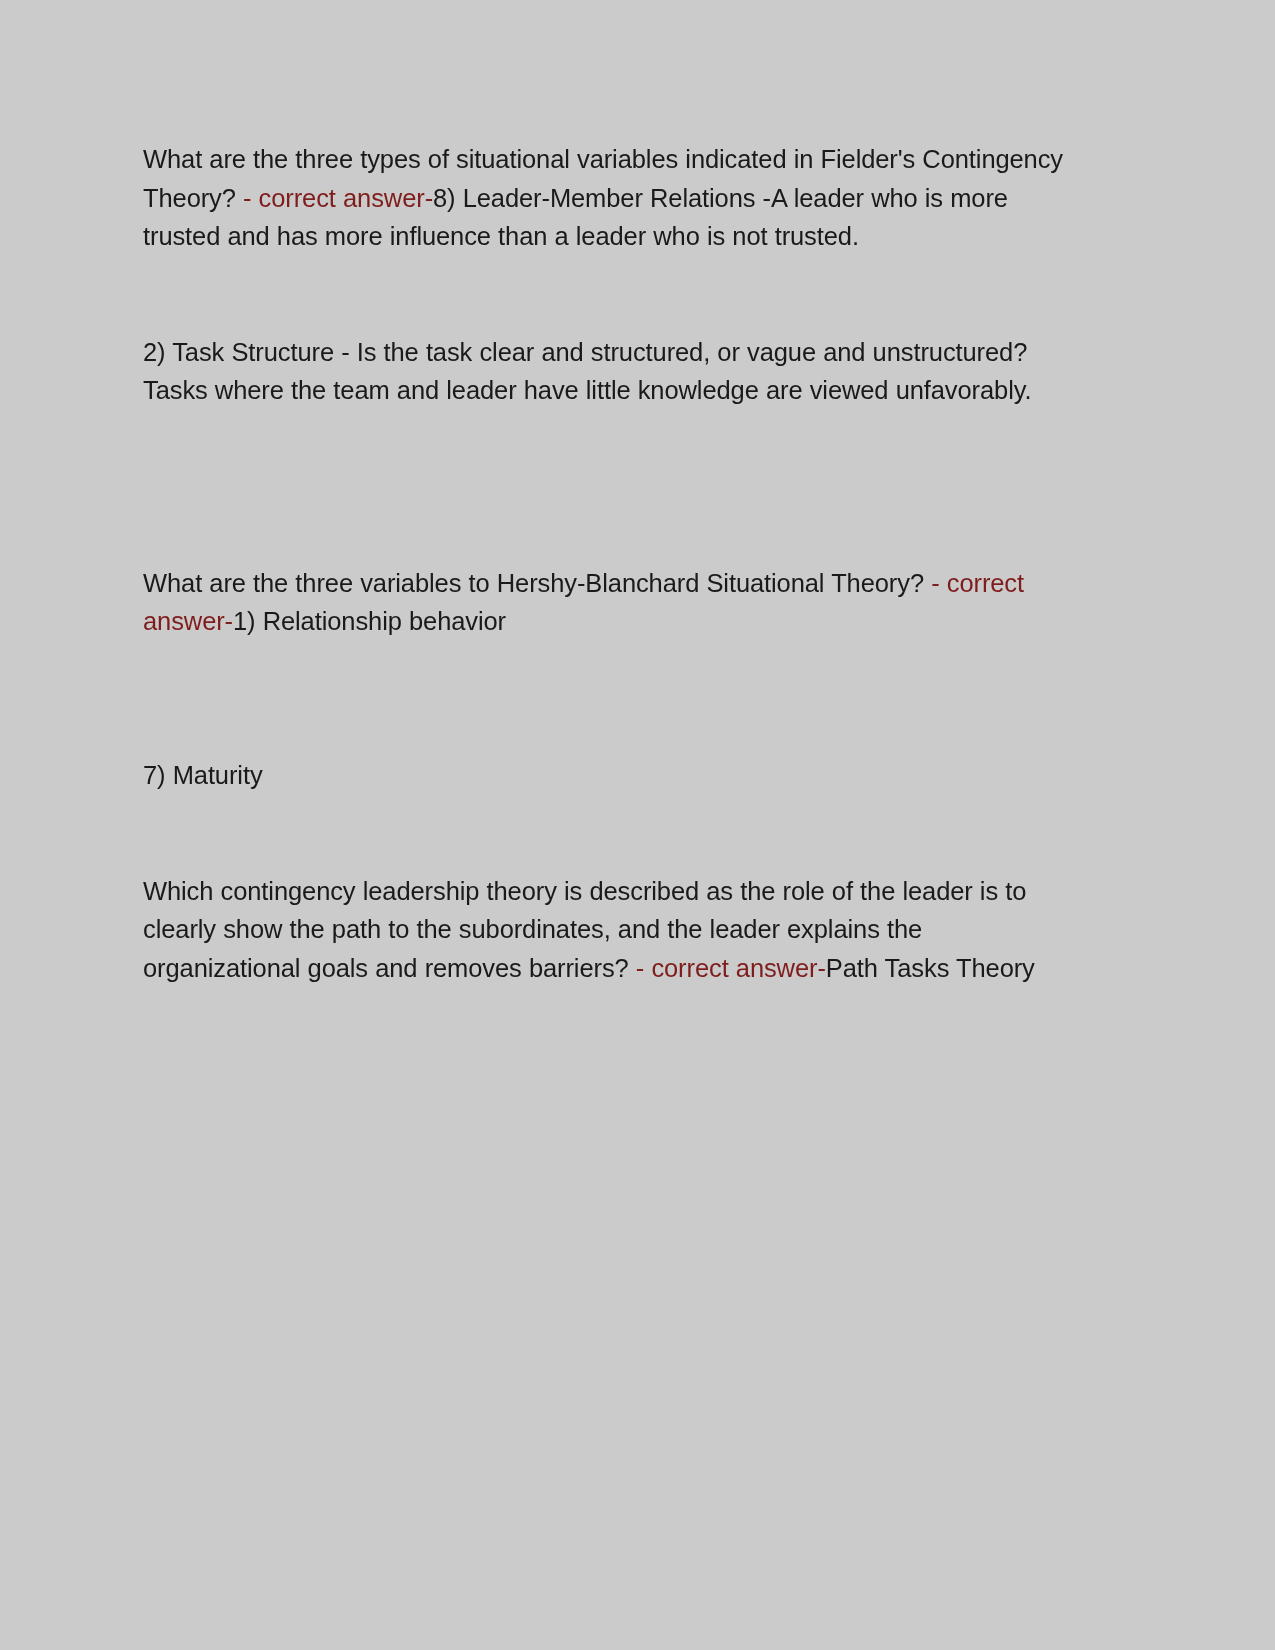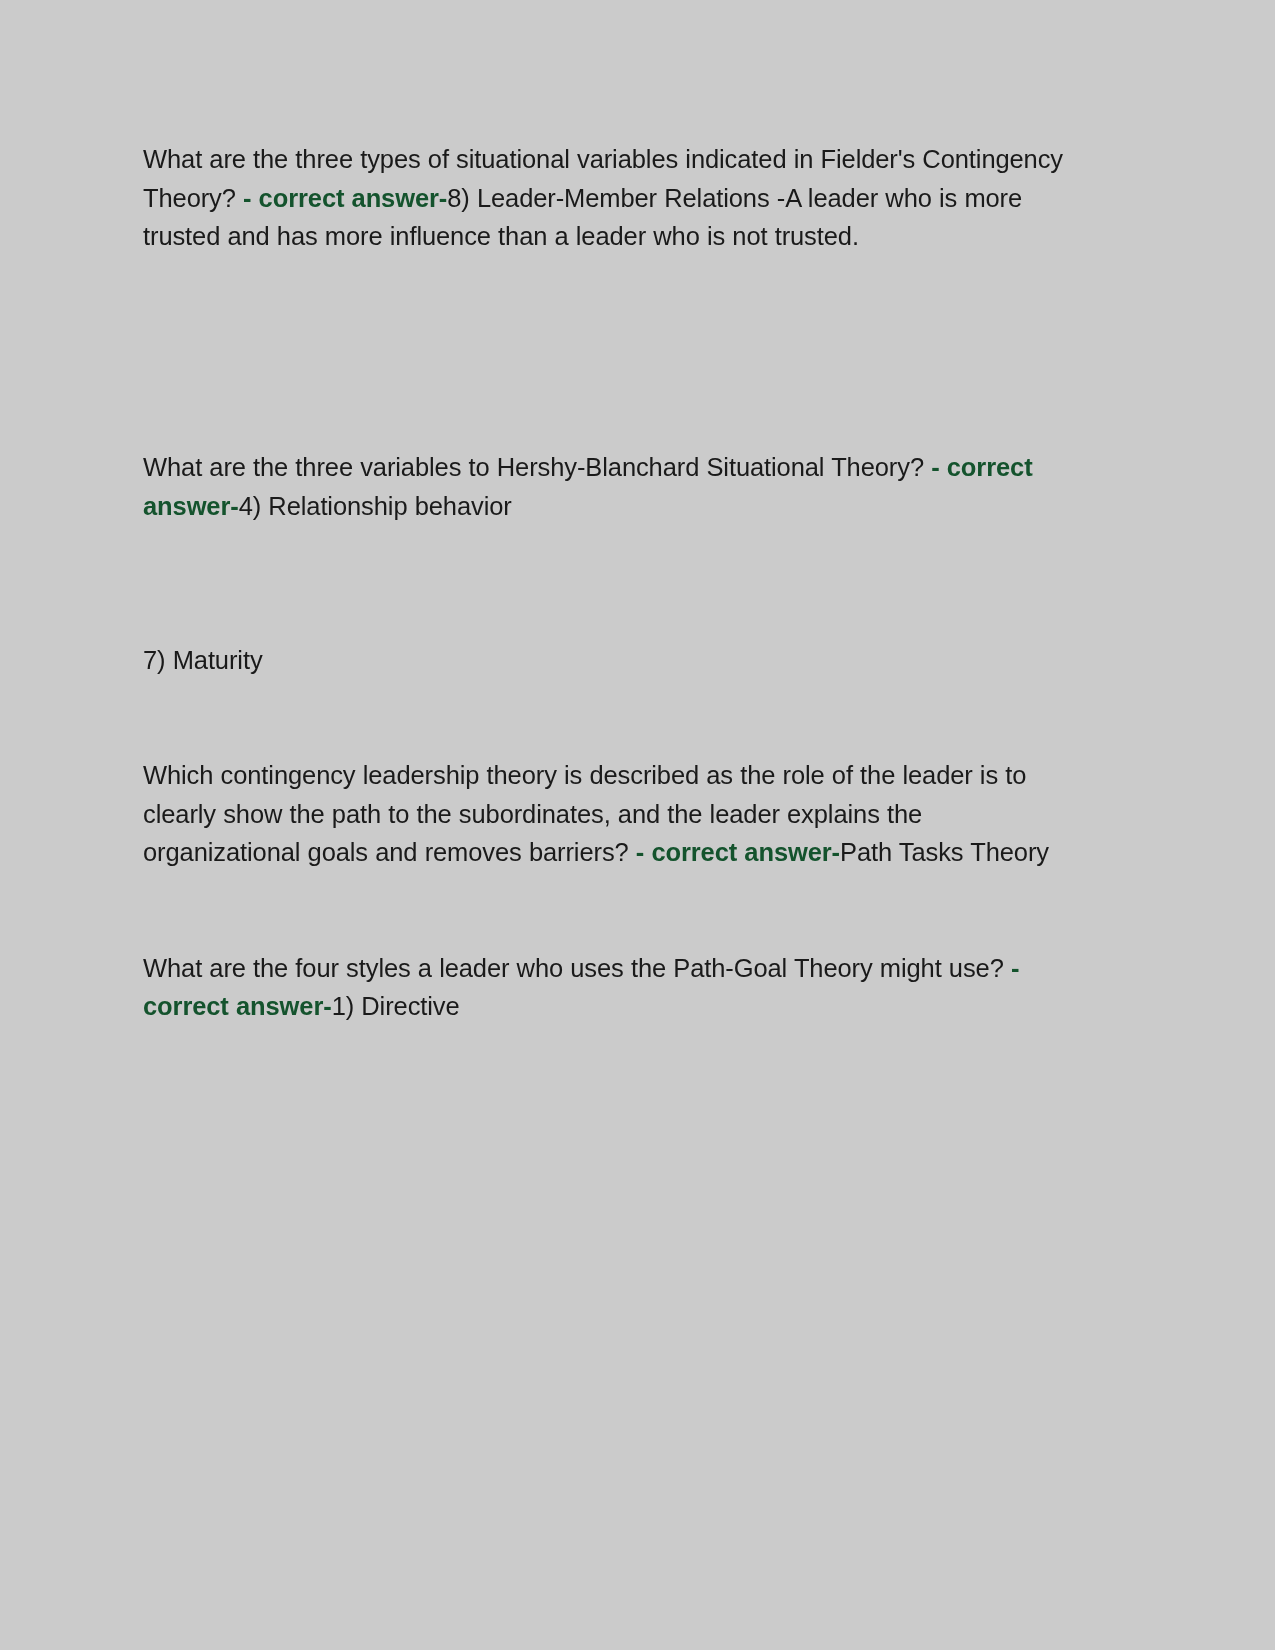--- a/index.html
+++ b/index.html
@@ -31,57 +31,57 @@
     letter-spacing: -0.1px;
     word-spacing: 0.2px;
     margin: 0 0 38.5px 0;
     text-align: left;
     white-space: normal;
   }
   .para:last-child {
     margin-bottom: 0;
   }
   .ans {
-    color: #14532d;
-    font-weight: bold;
+    color: #7f1d1d;
+    font-weight: normal;
   }
   .spacer {
     height: 38.5px;
   }
 </style>
 </head>
 <body>
 
 <div class="page">
   <div class="doc-body">
 
     <p class="para"><span>What are the three types of situational variables indicated in Fielder's Contingency Theory? </span><span class="ans">- correct answer-</span><span>8) Leader-Member Relations -A leader who is more trusted and has more influence than a leader who is not trusted.</span></p>
 
     <div class="spacer"></div>
 
+    <p class="para"><span>2) Task Structure - Is the task clear and structured, or vague and unstructured? Tasks where the team and leader have little knowledge are viewed unfavorably.</span></p>
 
     <div class="spacer"></div>
 
 
     <div class="spacer"></div>
 
 
     <div class="spacer"></div>
 
-    <p class="para"><span>What are the three variables to Hershy-Blanchard Situational Theory? </span><span class="ans">- correct answer-</span><span>4) Relationship behavior</span></p>
+    <p class="para"><span>What are the three variables to Hershy-Blanchard Situational Theory? </span><span class="ans">- correct answer-</span><span>1) Relationship behavior</span></p>
 
     <div class="spacer"></div>
 
 
     <div class="spacer"></div>
 
     <p class="para"><span>7) Maturity</span></p>
 
     <div class="spacer"></div>
 
     <p class="para"><span>Which contingency leadership theory is described as the role of the leader is to clearly show the path to the subordinates, and the leader explains the organizational goals and removes barriers? </span><span class="ans">- correct answer-</span><span>Path Tasks Theory</span></p>
 
     <div class="spacer"></div>
 
-    <p class="para"><span>What are the four styles a leader who uses the Path-Goal Theory might use? </span><span class="ans">- correct answer-</span><span>1) Directive</span></p>
 
   </div>
 </div>
 
 </body></html>

